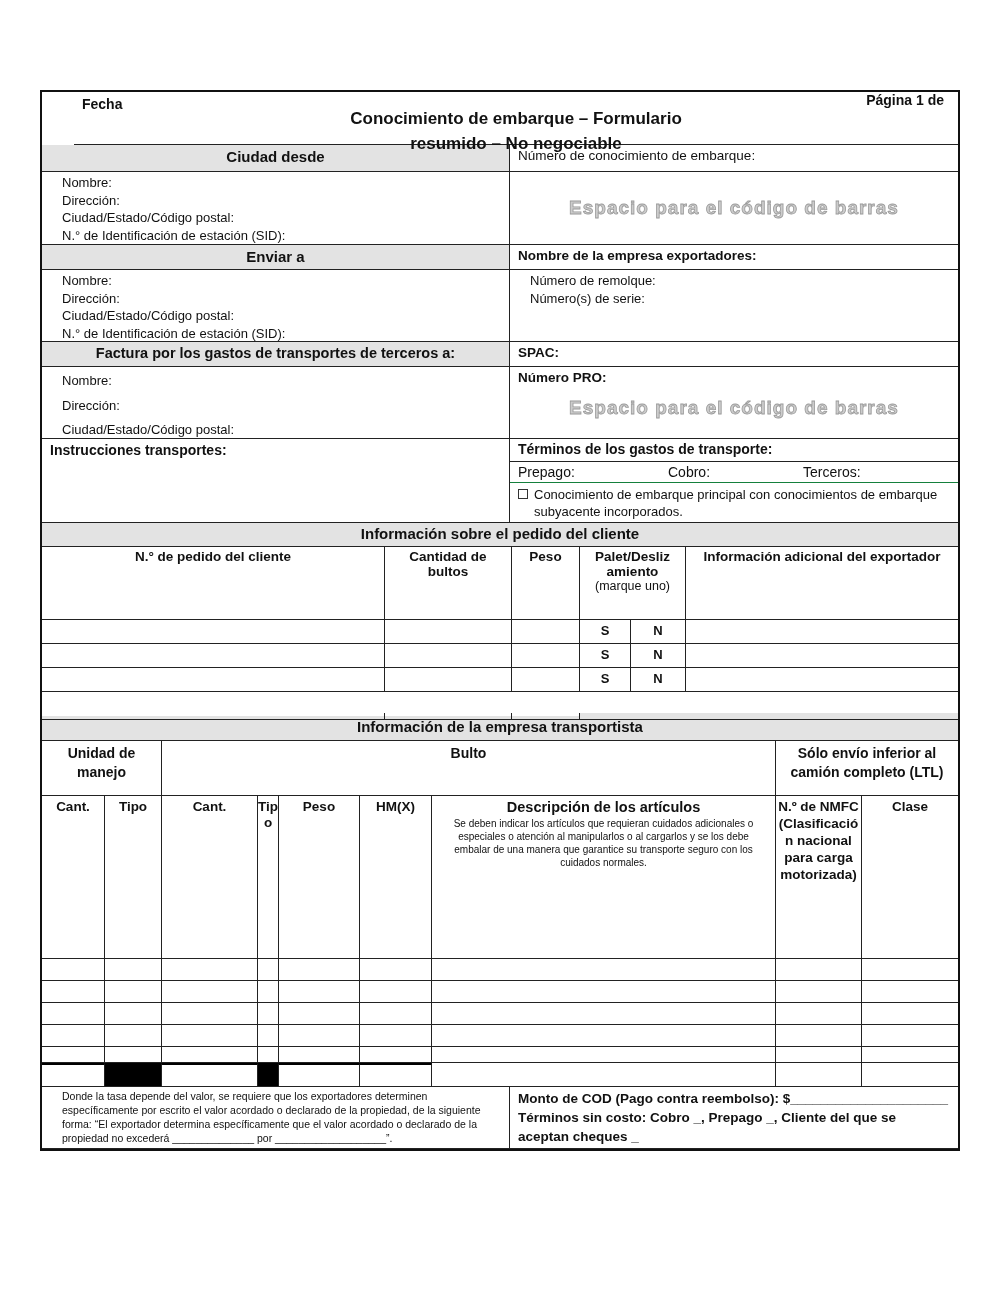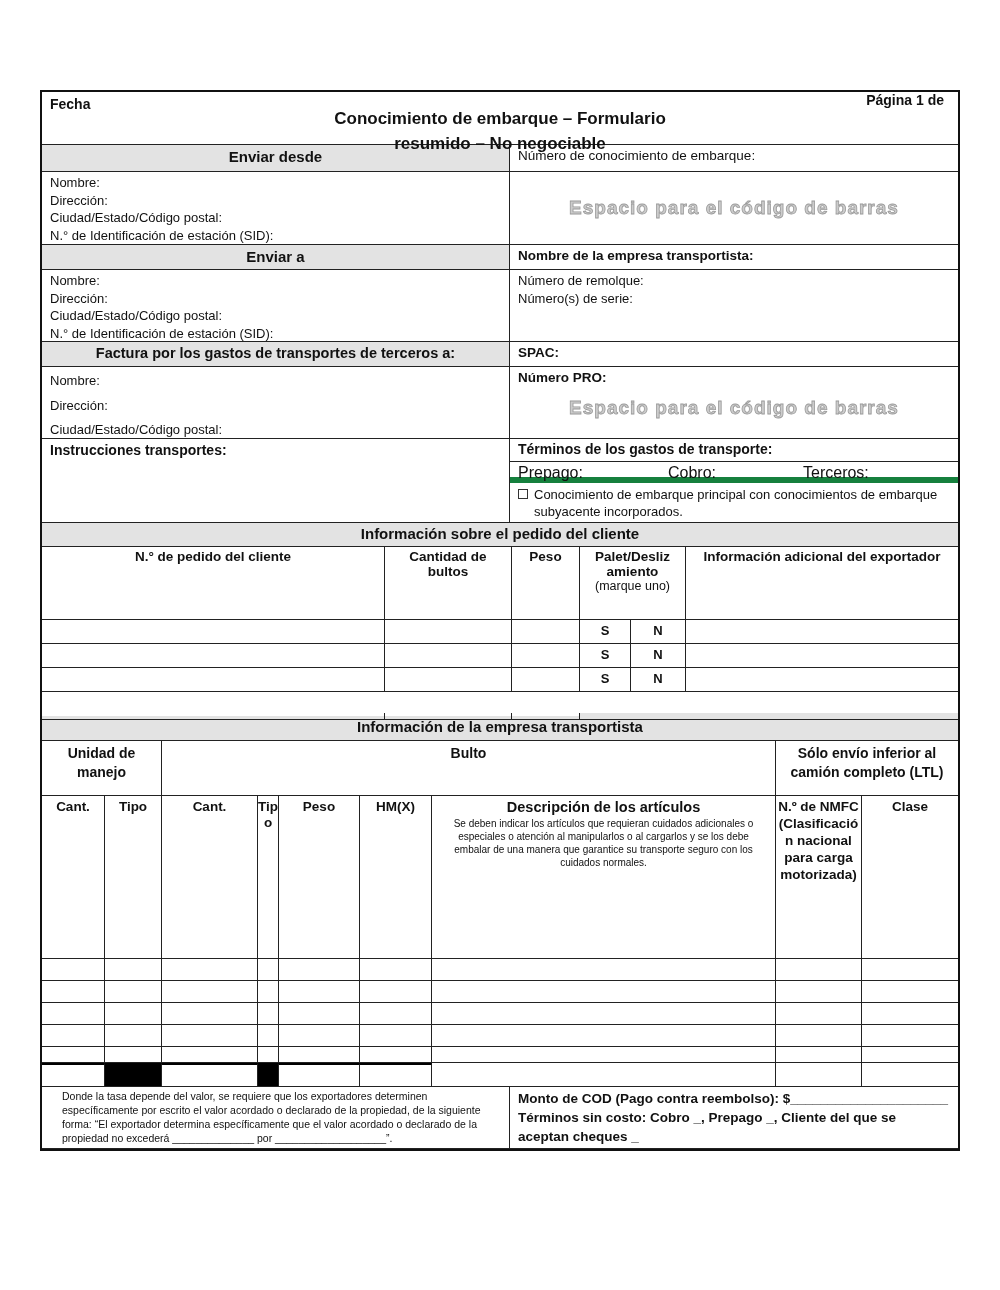--- a/index.html
+++ b/index.html
@@ -20,45 +20,45 @@
   .cell {
     border-right: 1px solid #222;
     border-bottom: 1px solid #222;
     overflow: hidden;
   }
   .row .cell:last-child { border-right: none; }
   .gray { background: #e3e3e3; }
   .bold { font-weight: bold; }
 
   
-  .hdr { height: 53px; position: relative; border-bottom: 1px solid #222; }
+  .hdr { height: 53px; position: relative; border-bottom: 1px solid #222; margin-left: 32px; }
   .hdr .fecha { position:absolute; left:8px; top:4px; font-size:14px; font-weight:bold; }
   .hdr .pagina { position:absolute; right:14px; top:0; font-size:14px; font-weight:bold; }
   .hdr .title { text-align:center; font-size:17px; font-weight:bold; line-height:1.45; padding-top:15px; }
 
   
   .w-left { width: 468px; }
   .w-right { width: 448px; flex: 1; }
 
   .sec-hdr { font-size:15px; font-weight:bold; text-align:center; padding:3px 0; }
-  .lab { font-size:13px; line-height:1.35; padding:2px 8px; }
+  .lab { font-size:13px; line-height:1.35; padding:2px 20px; }
   .lab div { white-space: nowrap; }
   .lab-sp div { line-height: 1.9; }
   .rlab { font-size:13.5px; padding:3px 8px; }
   .barcode {
     display:flex; align-items:center; justify-content:center;
     font-size:19px; font-weight:bold; color:#ccc;
     -webkit-text-stroke: 0.8px #9a9a9a; letter-spacing:1px;
   }
   .h27{height:27px;} .h73{height:73px;} .h25{height:25px;} .h72{height:72px;}
 
   
   .g-left { width:468px; font-size:14px; font-weight:bold; padding:3px 8px; }
   .terms-title { font-size:14px; font-weight:bold; padding:2px 8px; height:23px; border-bottom:1px solid #222;}
-  .terms-opts { display:flex; font-size:16px; padding:2px 8px; height:21px; border-bottom:6px solid #15803d;}
+  .terms-opts { display:flex; font-size:14px; padding:2px 8px; height:21px; border-bottom:1px solid #15803d;}
   .terms-opts span:nth-child(1){width:150px;} .terms-opts span:nth-child(2){width:135px;}
   .chk-row { display:flex; font-size:13px; padding:4px 6px; line-height:1.3; }
   .chkbox { width:10px; height:10px; border:1px solid #333; margin:2px 6px 0 2px; flex:none; }
 
   .band { font-size:15px; font-weight:bold; text-align:center; padding:2px 0; height:24px; border-bottom:1px solid #222; }
 
   
   .c1{width:343px;} .c2{width:127px;} .c3{width:68px;} .cs{width:51px;} .cn{width:55px;} .c6{width:268px; flex:1;}
   .cust-hdr { height:73px; }
   .cust-hdr .cell { font-size:13.5px; font-weight:bold; padding:2px 4px; }
@@ -105,37 +105,37 @@
     <div class="hdr">
       <span class="fecha">Fecha</span>
       <span class="pagina">Página 1 de</span>
       <div class="title">
         <div>Conocimiento de embarque – Formulario</div>
         <div>resumido – No negociable</div>
       </div>
     </div>
 
     <div class="row h27">
-      <div class="cell w-left gray sec-hdr">Enviar desde</div>
+      <div class="cell w-left gray sec-hdr">Ciudad desde</div>
       <div class="cell w-right rlab">Número de conocimiento de embarque:</div>
     </div>
 
     <div class="row h73">
       <div class="cell w-left lab">
         <div>Nombre:</div>
         <div>Dirección:</div>
         <div>Ciudad/Estado/Código postal:</div>
         <div>N.° de Identificación de estación (SID):</div>
       </div>
       <div class="cell w-right barcode">Espacio para el código de barras</div>
     </div>
 
     <div class="row h25">
       <div class="cell w-left gray sec-hdr">Enviar a</div>
-      <div class="cell w-right rlab bold">Nombre de la empresa transportista:</div>
+      <div class="cell w-right rlab bold">Nombre de la empresa exportadores:</div>
     </div>
 
     <div class="row h72">
       <div class="cell w-left lab">
         <div>Nombre:</div>
         <div>Dirección:</div>
         <div>Ciudad/Estado/Código postal:</div>
         <div>N.° de Identificación de estación (SID):</div>
       </div>
       <div class="cell w-right lab">

